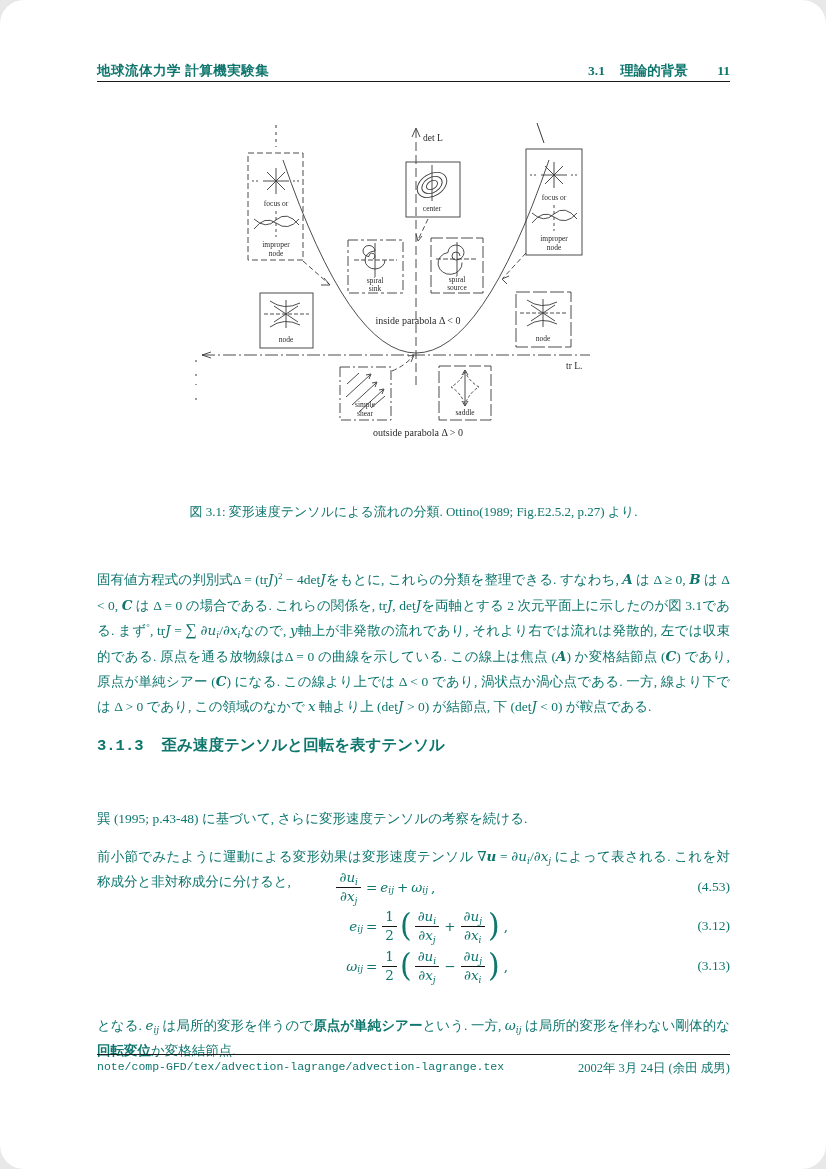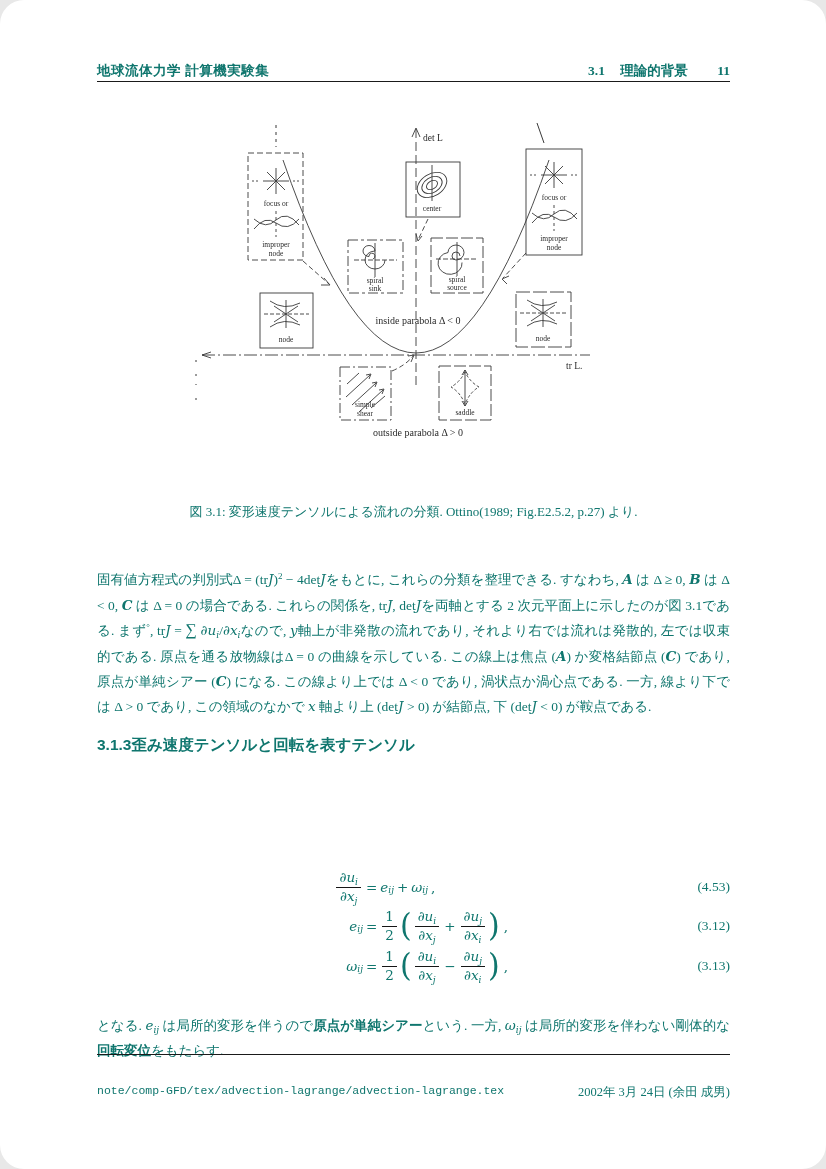--- a/index.html
+++ b/index.html
@@ -6,29 +6,29 @@
   .page{position:relative;width:826px;height:1169px;background:#ffffff;margin:0 auto;
         font-family:"Liberation Serif","DejaVu Serif",serif;color:#0f766e;overflow:hidden;border-radius:24px;}
   .abs{position:absolute;}
 
   
   .hdr-left{left:97px;top:62px;font-family:"Liberation Sans","DejaVu Sans",sans-serif;
             font-weight:bold;font-size:13.5px;letter-spacing:.5px;}
   .hdr-right{right:96px;top:62px;font-weight:bold;font-size:13.5px;}
   .hdr-right .gothic{font-family:"Liberation Sans","DejaVu Sans",sans-serif;}
   .rule{left:97px;width:633px;border-top:1.4px solid #1a1a1a;height:0;}
-  .ftr{top:1060px;font-size:12px;margin-top:24px;}
+  .ftr{top:1060px;font-size:12px;}
   .ftr-left{left:97px;font-family:"Liberation Mono","DejaVu Sans Mono",monospace;font-size:11.5px;}
   .ftr-right{right:96px;font-size:12.5px;}
 
   
   .para{left:97px;width:633px;font-size:13.5px;line-height:24px;text-align:justify;margin-top:20px;}
   .caption{left:97px;width:633px;top:503px;text-align:center;font-size:13px;}
   .sec-head{left:97px;top:735px;font-size:15.5px;font-weight:bold;}
-  .sec-head .num{font-family:Liberation Sans, sans-serif;}
+  .sec-head .num{font-family:Liberation Mono, monospace;margin-right:18px;}
   .sec-head .ttl{font-family:"Liberation Sans","DejaVu Sans",sans-serif;}
 
   
   .mi{font-style:italic;font-family:"DejaVu Serif",serif;}
   .mn{font-style:normal;font-family:"DejaVu Serif",serif;}
   .mbi{font-style:italic;font-weight:bold;font-family:"DejaVu Serif",serif;}
   .msup{font-size:9px;position:relative;top:-5px;}
   .msubi{font-size:9px;font-style:italic;position:relative;top:3px;font-family:"DejaVu Serif",serif;}
   .msum{font-size:16px;}
   .jbold{font-weight:bold;font-family:"Liberation Sans","DejaVu Sans",sans-serif;}
@@ -242,21 +242,23 @@
   </div>
 
   <div class="abs caption">図 3.1: 変形速度テンソルによる流れの分類. Ottino(1989; Fig.E2.5.2, p.27) より.</div>
 
   <div class="abs para" style="top:547px"><span>固有値方程式の判別式Δ = (tr</span><span class="mi">J</span><span>)</span><span class="msup">2</span><span> − 4det</span><span class="mi">J</span><span>をもとに, これらの分類を整理できる. すなわち, </span><span class="mbi">A</span><span> は Δ ≥ 0, </span><span class="mbi">B</span><span> は Δ &lt; 0, </span><span class="mbi">C</span><span> は Δ = 0 の場合である. これらの関係を, tr</span><span class="mi">J</span><span>, det</span><span class="mi">J</span><span>を両軸とする 2 次元平面上に示したのが図 3.1である. まず</span><span class="msup">°</span><span>, tr</span><span class="mi">J</span><span> = </span><span class="msum">∑</span><span> </span><span class="mi">∂u</span><span class="msubi">i</span><span>/</span><span class="mi">∂x</span><span class="msubi">i</span><span>なので, </span><span class="mi">y</span><span>軸上が非発散の流れであり, それより右では流れは発散的, 左では収束的である. 原点を通る放物線はΔ = 0 の曲線を示している. この線上は焦点 (</span><span class="mbi">A</span><span>) か変格結節点 (</span><span class="mbi">C</span><span>) であり, 原点が単純シアー (</span><span class="mbi">C</span><span>) になる. この線より上では Δ &lt; 0 であり, 渦状点か渦心点である. 一方, 線より下では Δ &gt; 0 であり, この領域のなかで </span><span class="mi">x</span><span> 軸より上 (det</span><span class="mi">J</span><span> &gt; 0) が結節点, 下 (det</span><span class="mi">J</span><span> &lt; 0) が鞍点である.</span></div>
 
   <div class="abs sec-head">
     <span class="num">3.1.3</span><span class="ttl">歪み速度テンソルと回転を表すテンソル</span>
   </div>
 
-
+  <div class="abs para" style="top:787px">巽 (1995; p.43-48) に基づいて, さらに変形速度テンソルの考察を続ける.</div>
+
+  <div class="abs para" style="top:824px"><span>前小節でみたように運動による変形効果は変形速度テンソル ∇</span><span class="mbi">u</span><span> = </span><span class="mi">∂u</span><span class="msubi">i</span><span>/</span><span class="mi">∂x</span><span class="msubi">j</span><span> によって表される. これを対称成分と非対称成分に分けると,</span></div>
 
   <div class="abs eq-block">
     <div class="eq-row" style="height:38px">
       <span class="eq-lhs">
           <span class="frac">
             <span class="fnum"><span class="mi">∂u</span><span class="msubi">i</span></span>
             <span class="fden"><span class="mi">∂x</span><span class="msubi">j</span></span>
           </span>
         </span>
       <span class="eq-rhs">
@@ -317,19 +319,19 @@
             <span class="fnum"><span class="mi">∂u</span><span class="msubi">j</span></span>
             <span class="fden"><span class="mi">∂x</span><span class="msubi">i</span></span>
           </span>
           <span class="bp">)</span>
           <span class="op">,</span>
         </span>
       <span class="eq-num">(3.13)</span>
     </div>
   </div>
 
-  <div class="abs para" style="top:993px"><span>となる. </span><span class="mi">e</span><span class="msubi">ij</span><span> は局所的変形を伴うので</span><span class="jbold">原点が単純シアー</span><span>という. 一方, </span><span class="mi">ω</span><span class="msubi">ij</span><span> は局所的変形を伴わない剛体的な</span><span class="jbold">回転変位</span><span>をもたらす.</span></div>
+  <div class="abs para" style="top:993px"><span>となる. </span><span class="mi">e</span><span class="msubi">ij</span><span> は局所的変形を伴うので</span><span class="jbold">原点が単純シアー</span><span>という. 一方, </span><span class="mi">ω</span><span class="msubi">ij</span><span> は局所的変形を伴わない剛体的な</span><span class="jbold">回転変位</span><span>か変格結節点.</span></div>
 
   <div class="abs rule" style="top:1054px"></div>
   <div class="abs ftr ftr-left">note/comp-GFD/tex/advection-lagrange/advection-lagrange.tex</div>
   <div class="abs ftr ftr-right">2002年 3月 24日 (余田 成男)</div>
 
 </div>
 
 </body></html>

